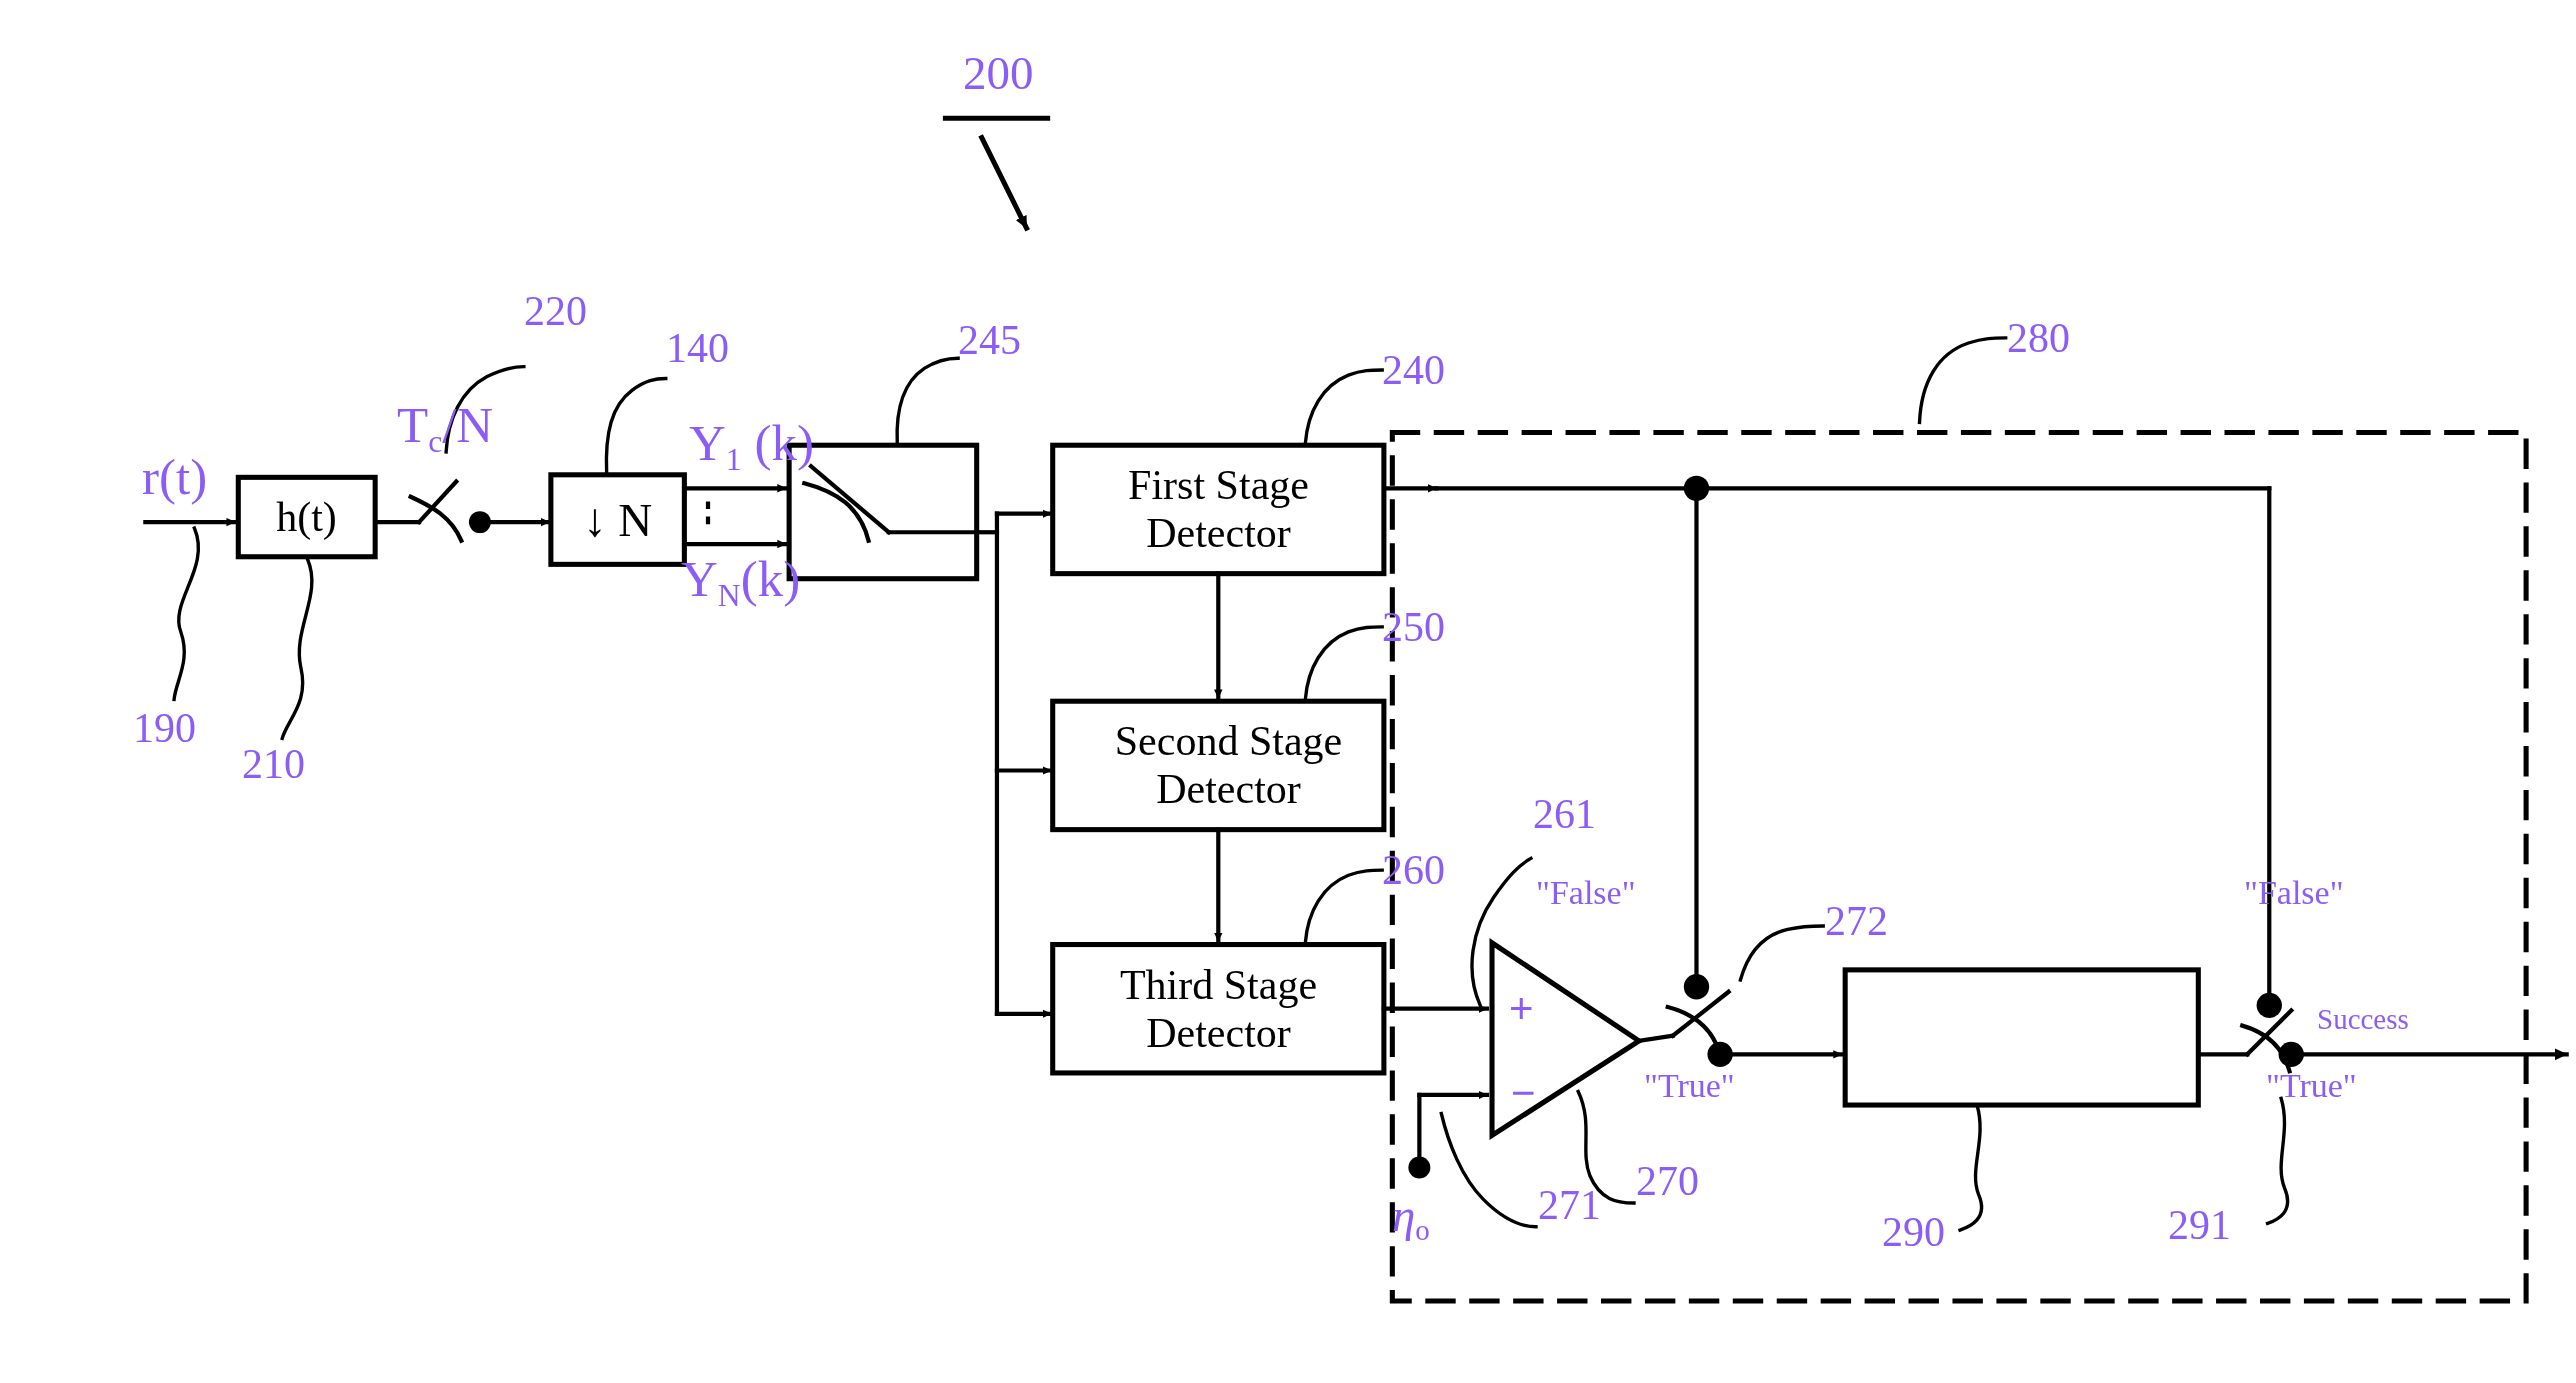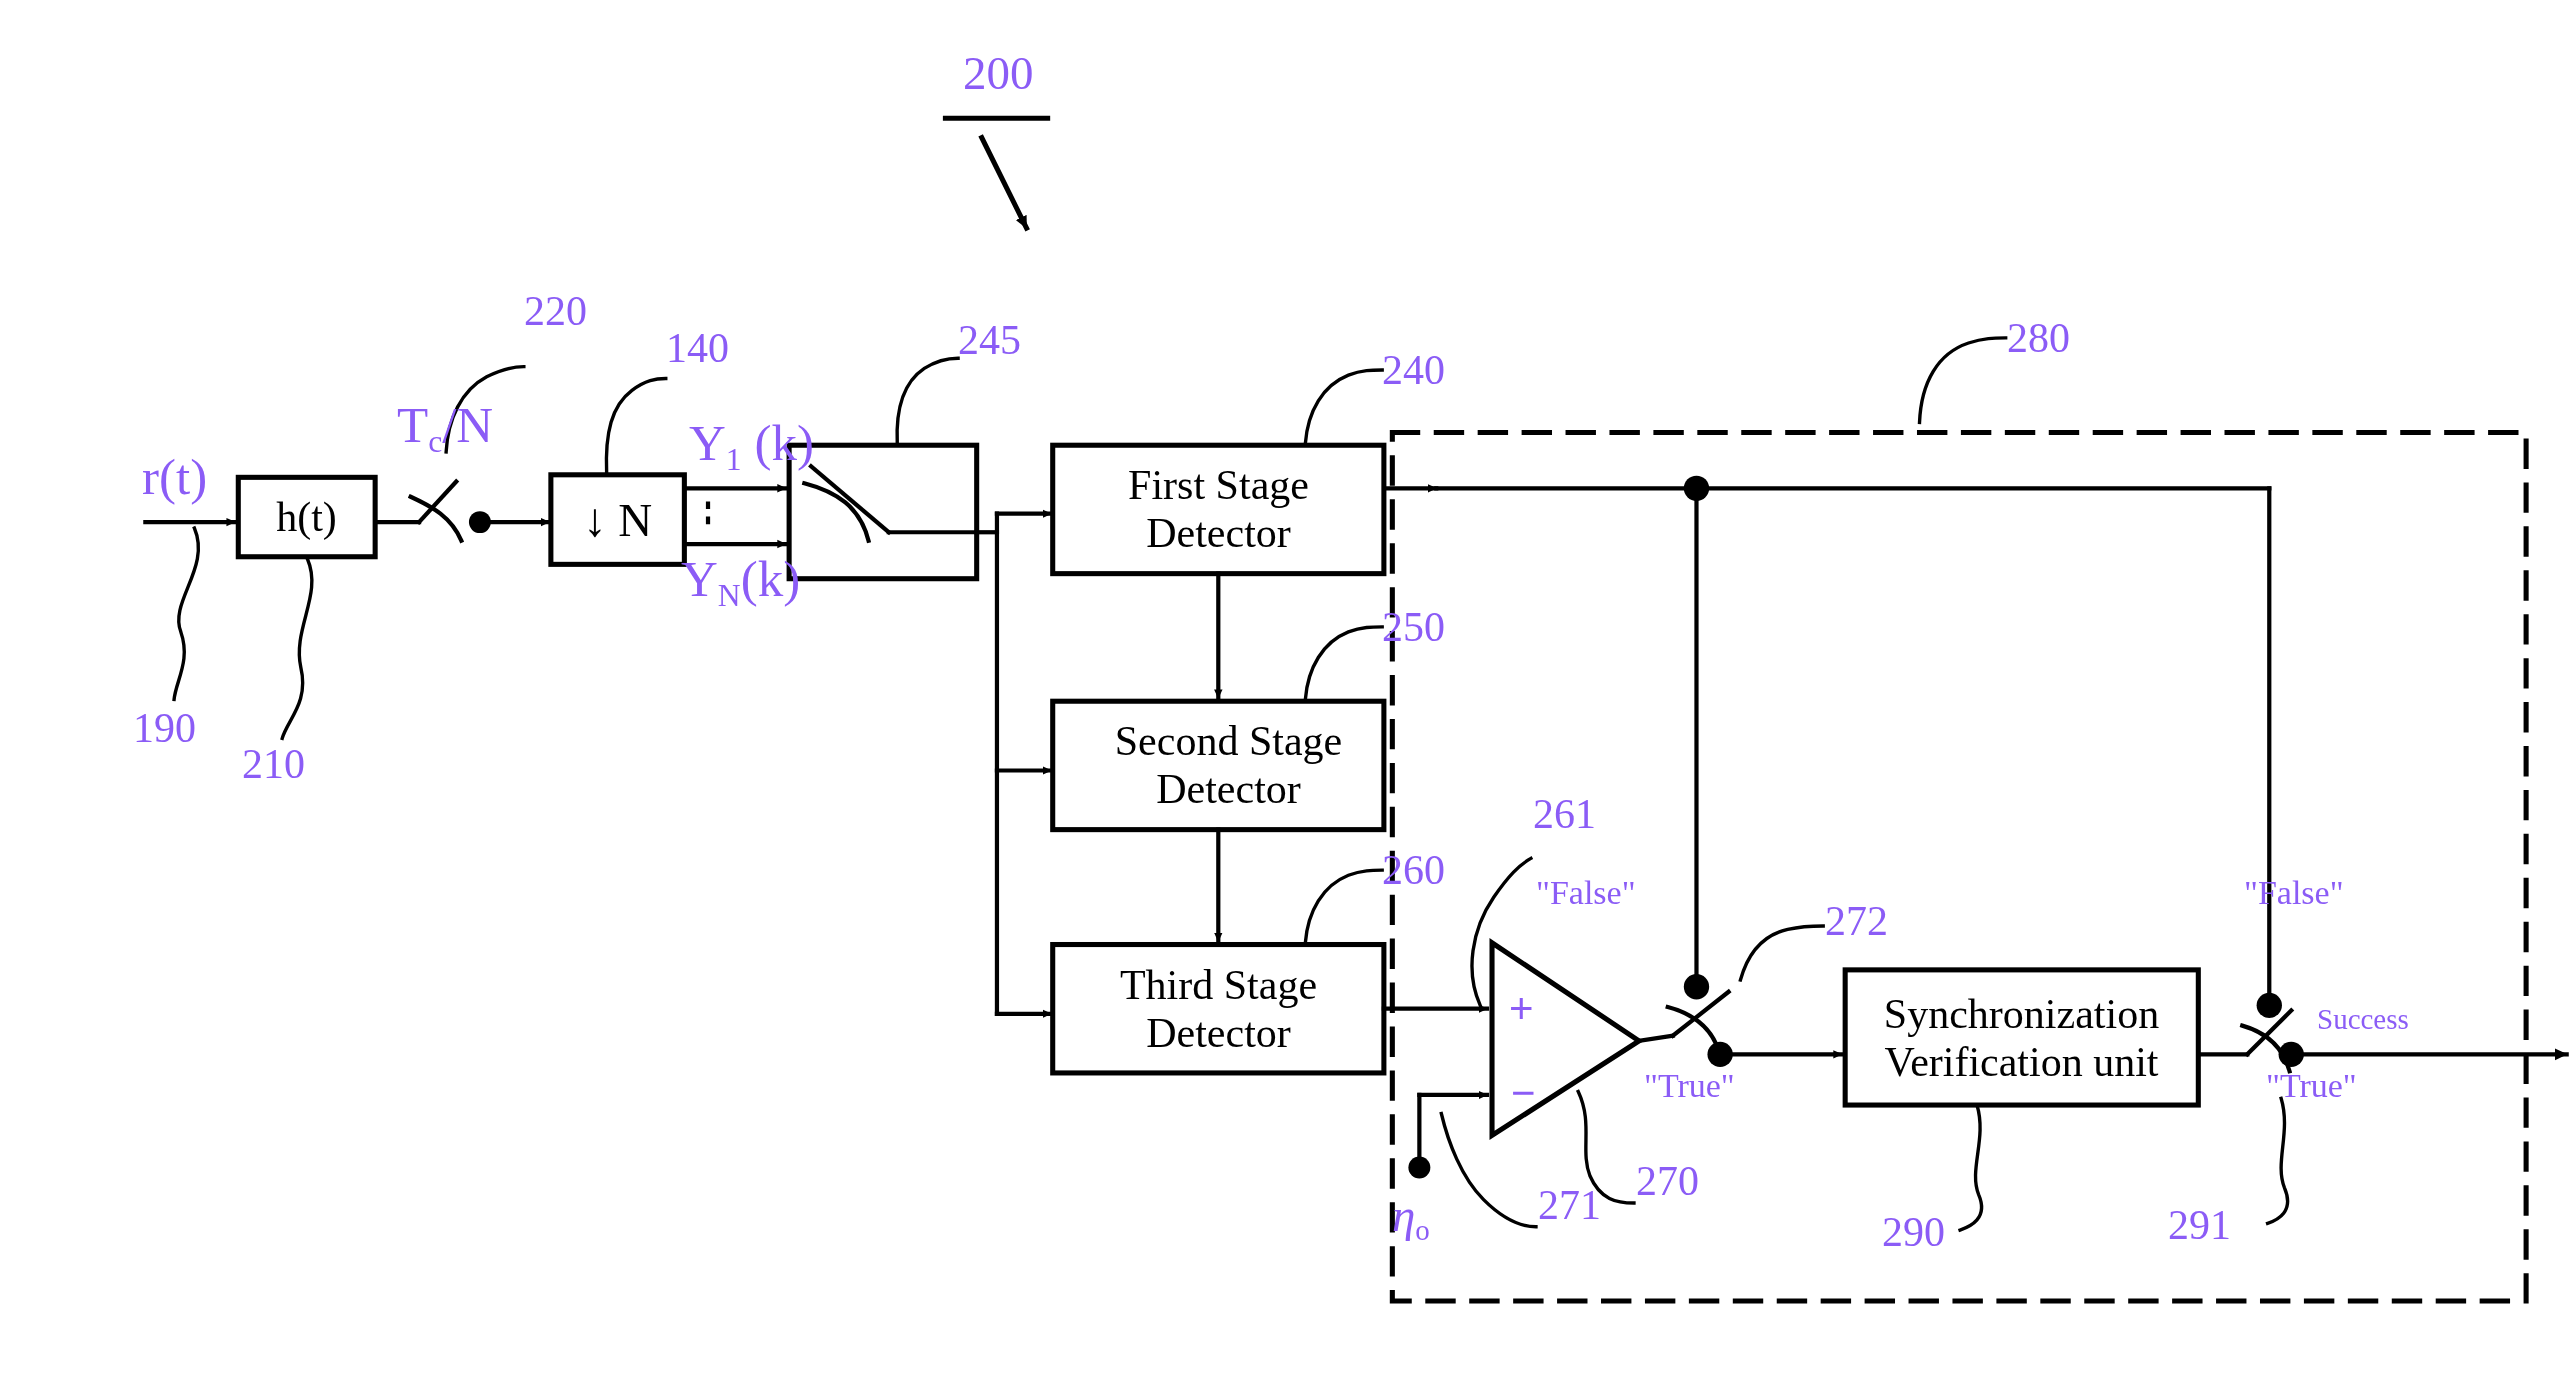--- a/index.html
+++ b/index.html
@@ -225,24 +225,20 @@
   <div class="lbl refnum" style="left:1538px; top:1183px;">271</div>
 
   <div class="lbl" style="left:1392px; top:1191px;">
     <span class="eta-italic">η</span><span class="sub" style="font-size:29px;">o</span>
   </div>
 
   <div class="lbl quoted" style="left:1536px; top:875px;">"False"</div>
   <div class="lbl quoted" style="left:1644px; top:1068px;">"True"</div>
   <div class="lbl refnum" style="left:1825px; top:899px;">272</div>
 
-  <div class="center-block boxtext" style="left:1845px; top:970px; width:353px; height:135px;">
-    <div>Synchronization</div>
-    <div>Verification unit</div>
-  </div>
   <div class="lbl refnum" style="left:1882px; top:1210px;">290</div>
 
   <div class="lbl quoted" style="left:2244px; top:875px;">"False"</div>
   <div class="lbl quoted" style="left:2266px; top:1068px;">"True"</div>
   <div class="lbl refnum" style="left:2168px; top:1203px;">291</div>
 
   <div class="lbl sigtext" style="left:2317px; top:1004px; font-size:29px;">Success</div>
 
 </div>
 

